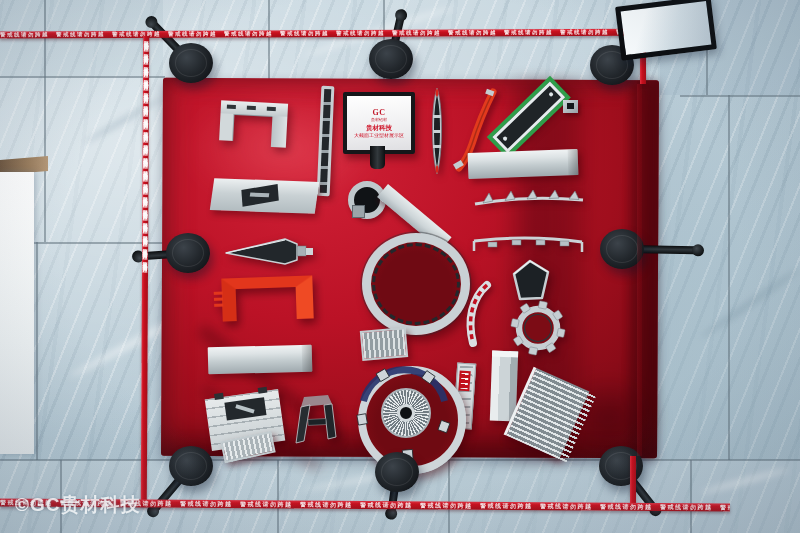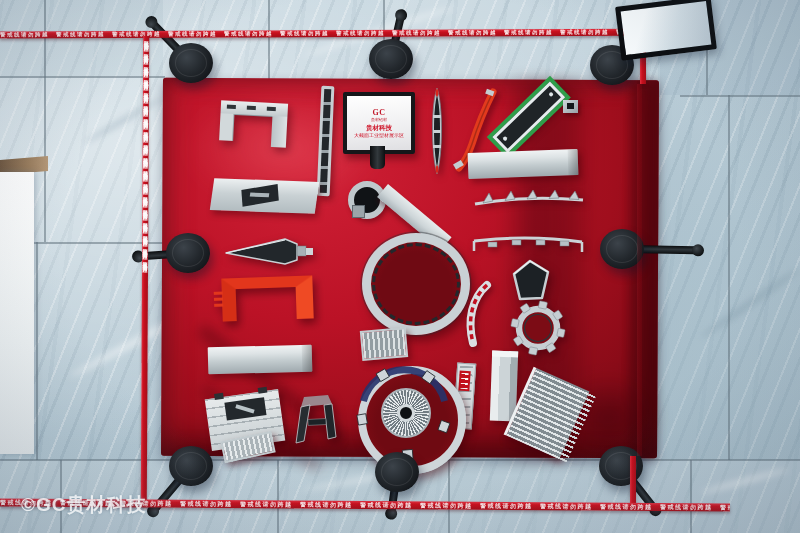--- a/index.html
+++ b/index.html
@@ -145,21 +145,21 @@
     background:linear-gradient(112deg,#f5f9fb 25%,#d3dfe6 60%,#bccad4 95%);
     box-shadow:2px 5px 9px rgba(15,25,45,.35);}
 
   
   .tape{position:absolute;z-index:7;background:linear-gradient(180deg,#e03040 0%,#c8101e 35%,#a50d18 100%);
     color:rgba(255,255,255,.88);font-size:5.5px;font-weight:bold;line-height:7px;letter-spacing:1.5px;
     white-space:nowrap;overflow:hidden;box-shadow:0 2px 3px rgba(60,10,20,.35);}
   .tape-v{writing-mode:vertical-rl;background:linear-gradient(90deg,#e03040 0%,#c8101e 35%,#a50d18 100%);
     font-size:5px;line-height:6px;letter-spacing:1px;}
 
-  .watermark{position:absolute;left:21px;top:492px;z-index:10;font-size:19px;font-weight:bold;letter-spacing:1px;
+  .watermark{position:absolute;left:15px;top:492px;z-index:10;font-size:19px;font-weight:bold;letter-spacing:1px;
     color:rgba(255,255,255,.78);text-shadow:0 0 3px rgba(110,140,160,.6);}
 </style>
 </head>
 <body>
 
 <div id="stage">
 
   <div class="floor">
     <div class="patch" style="left:0;top:0;width:163px;height:76px;background:rgba(150,175,190,.15);"></div>
     <div class="patch" style="left:660px;top:0;width:140px;height:95px;background:rgba(150,175,190,.22);"></div>

